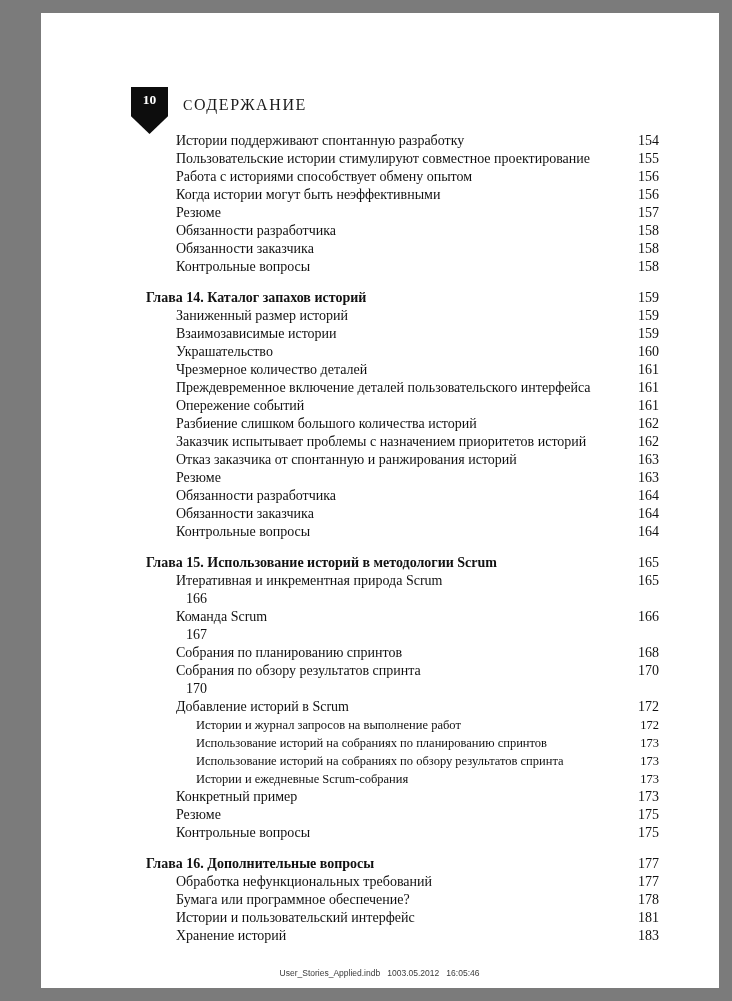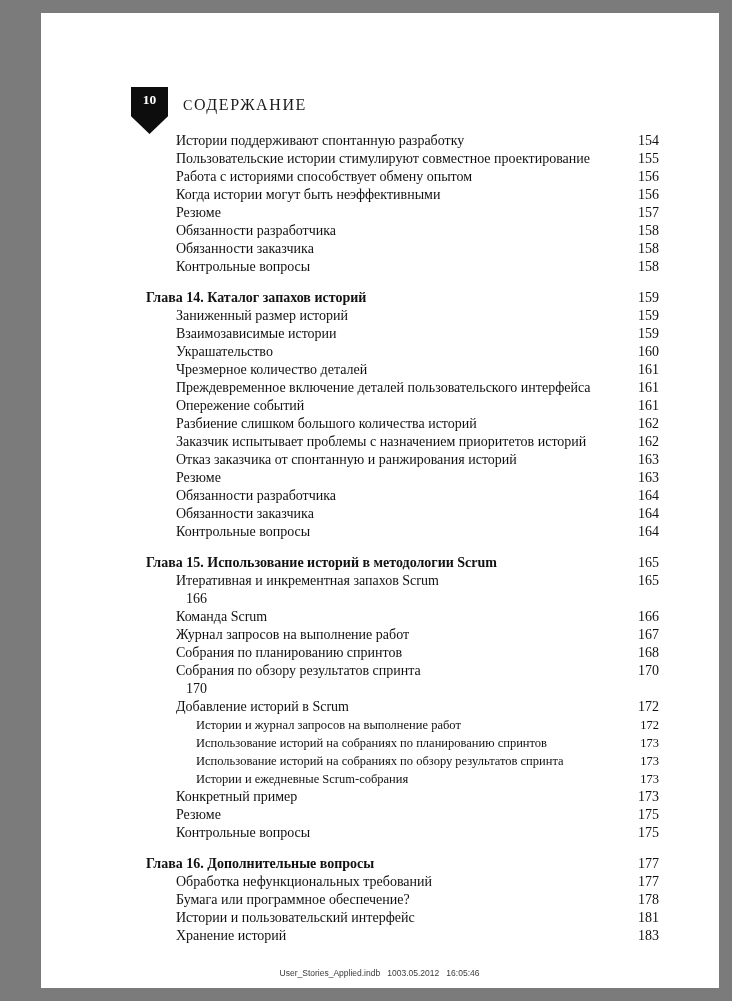--- a/index.html
+++ b/index.html
@@ -199,32 +199,31 @@
       </div>
       <div class="toc-row entry">
         <span class="toc-label">Контрольные вопросы</span>
         <span class="toc-page">164</span>
       </div>
       <div class="toc-row chapter">
         <span class="toc-label">Глава 15. Использование историй в методологии Scrum</span>
         <span class="toc-page">165</span>
       </div>
       <div class="toc-row entry">
-        <span class="toc-label">Итеративная и инкрементная запахов Scrum</span>
+        <span class="toc-label">Итеративная и инкрементная природа Scrum</span>
         <span class="toc-page">165</span>
       </div>
       <div class="toc-row entry">
         <span class="toc-page">166</span>
       </div>
       <div class="toc-row entry">
         <span class="toc-label">Команда Scrum</span>
         <span class="toc-page">166</span>
       </div>
       <div class="toc-row entry">
-        <span class="toc-label">Журнал запросов на выполнение работ</span>
         <span class="toc-page">167</span>
       </div>
       <div class="toc-row entry">
         <span class="toc-label">Собрания по планированию спринтов</span>
         <span class="toc-page">168</span>
       </div>
       <div class="toc-row entry">
         <span class="toc-label">Собрания по обзору результатов спринта</span>
         <span class="toc-page">170</span>
       </div>

